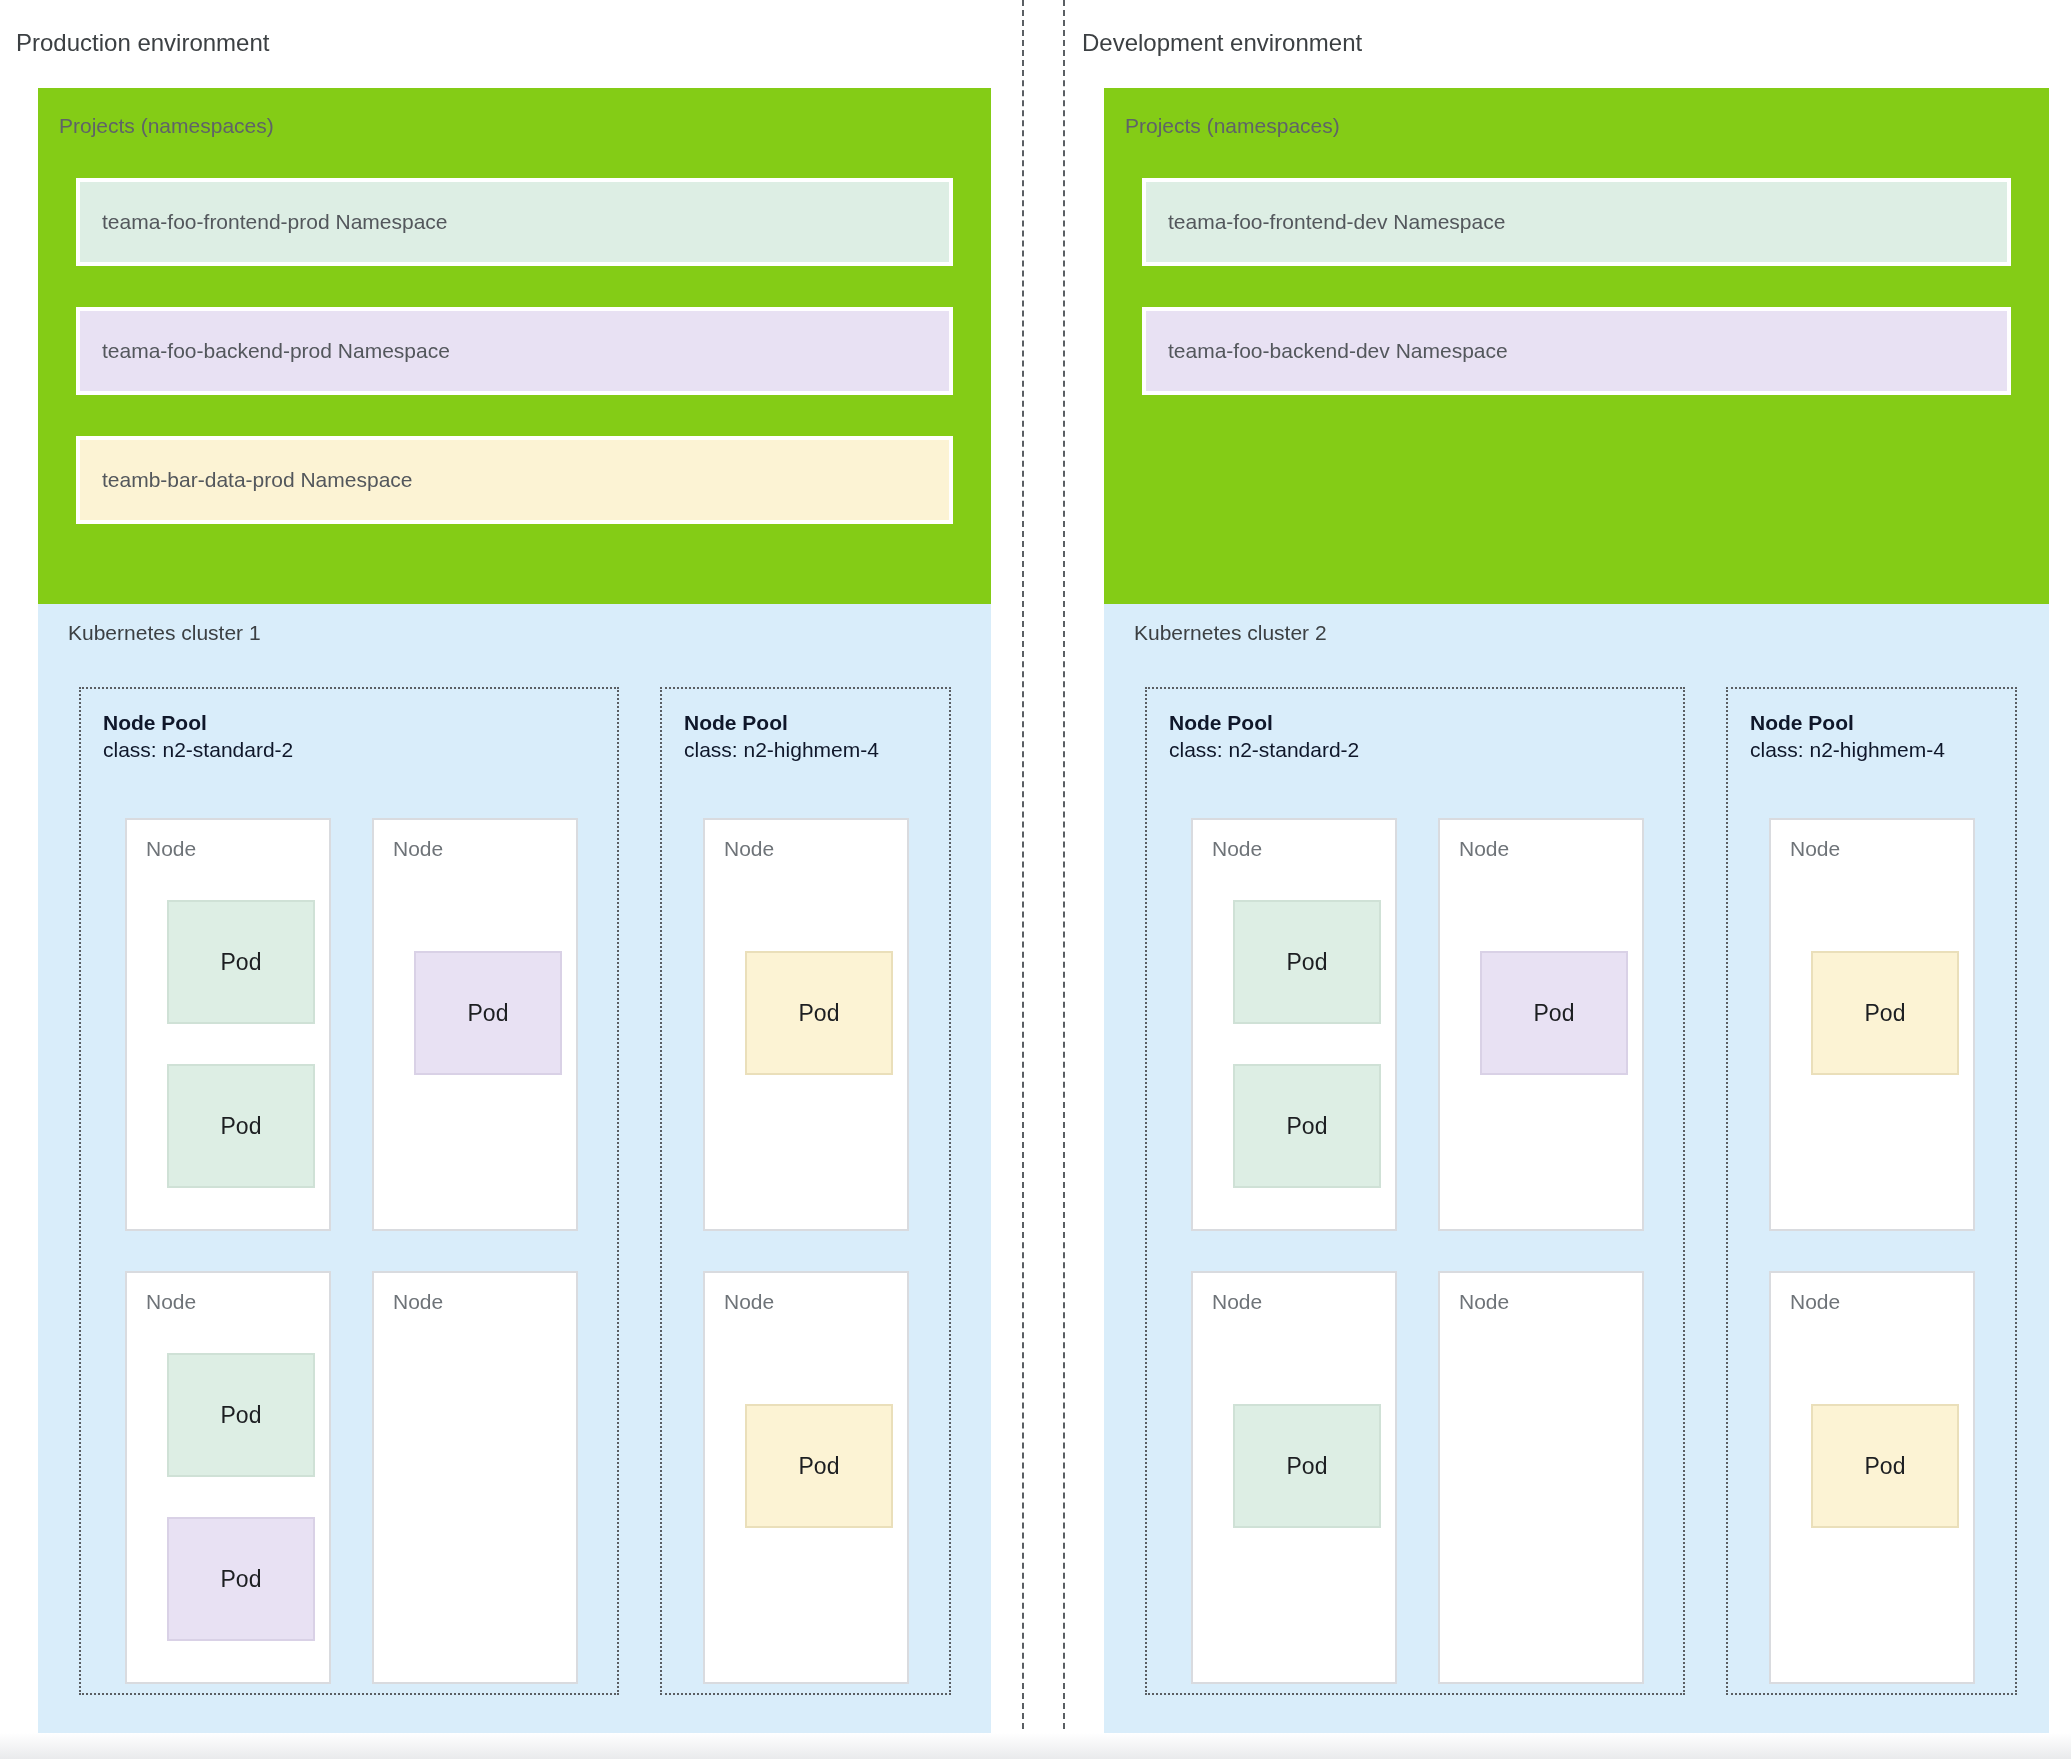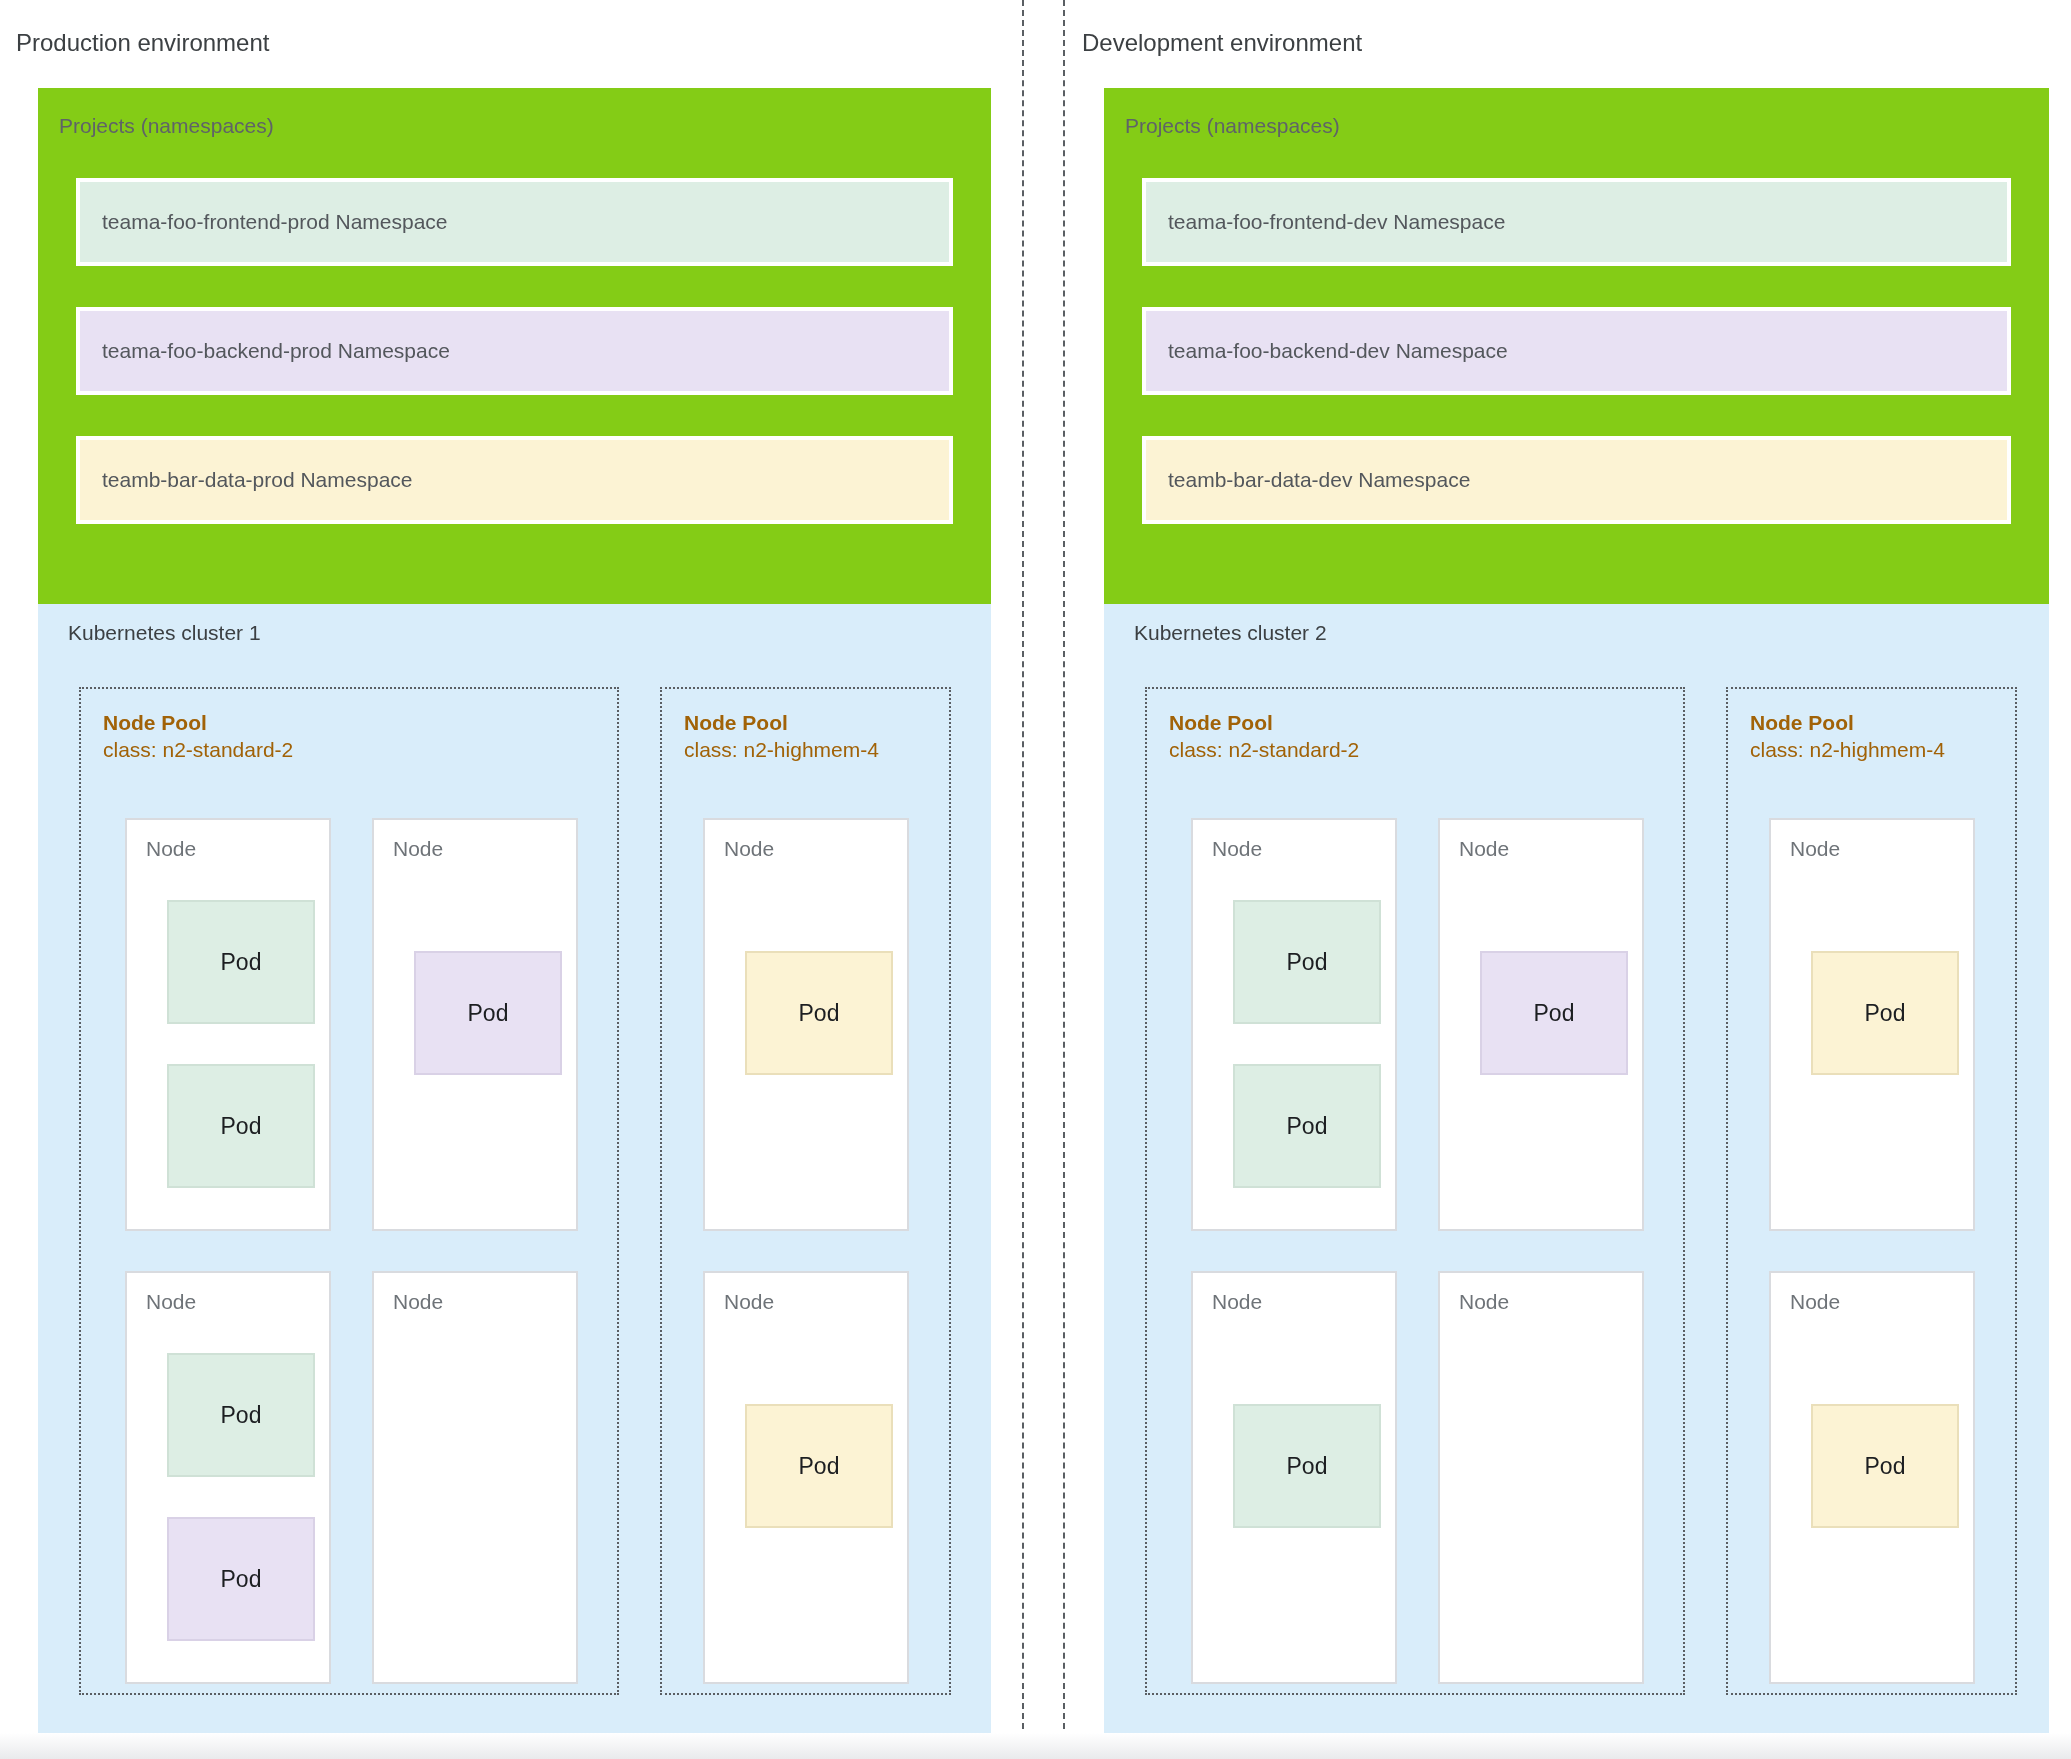--- a/index.html
+++ b/index.html
@@ -54,21 +54,21 @@
     font-size:21px;color:#3c4043;white-space:nowrap;
   }
   .node-pool{
     position:absolute;top:83px;height:1008px;
     border:2px dotted #5a5e63;box-sizing:border-box;
   }
   .pool-a{left:41px;width:540px;}
   .pool-b{left:622px;width:291px;}
   .pool-title{
     position:absolute;top:20px;left:22px;
-    font-size:21px;line-height:27px;color:#a16207;white-space:nowrap;
+    font-size:21px;line-height:27px;color:#0f172a;white-space:nowrap;
   }
   .pool-title .pt-bold{font-weight:bold;}
   .node{
     position:absolute;width:206px;height:413px;
     background:#ffffff;border:2px solid #d9dbdf;box-sizing:border-box;
   }
   .node-label{
     position:absolute;top:17px;left:19px;
     font-size:21px;color:#6e7378;
   }
@@ -179,25 +179,20 @@
     <div class="ns-bar ns-1">
       <div class="ns-fill fill-green">
         <span>teama-foo-frontend-dev Namespace</span>
       </div>
     </div>
     <div class="ns-bar ns-2">
       <div class="ns-fill fill-purple">
         <span>teama-foo-backend-dev Namespace</span>
       </div>
     </div>
-    <div class="ns-bar ns-3">
-      <div class="ns-fill fill-yellow">
-        <span>teamb-bar-data-dev Namespace</span>
-      </div>
-    </div>
   </div>
 
   <div class="cluster-box">
     <div class="cluster-title">Kubernetes cluster 2</div>
 
     <div class="node-pool pool-a">
       <div class="pool-title">
         <div class="pt-bold">Node Pool</div>
         <div>class: n2-standard-2</div>
       </div>

